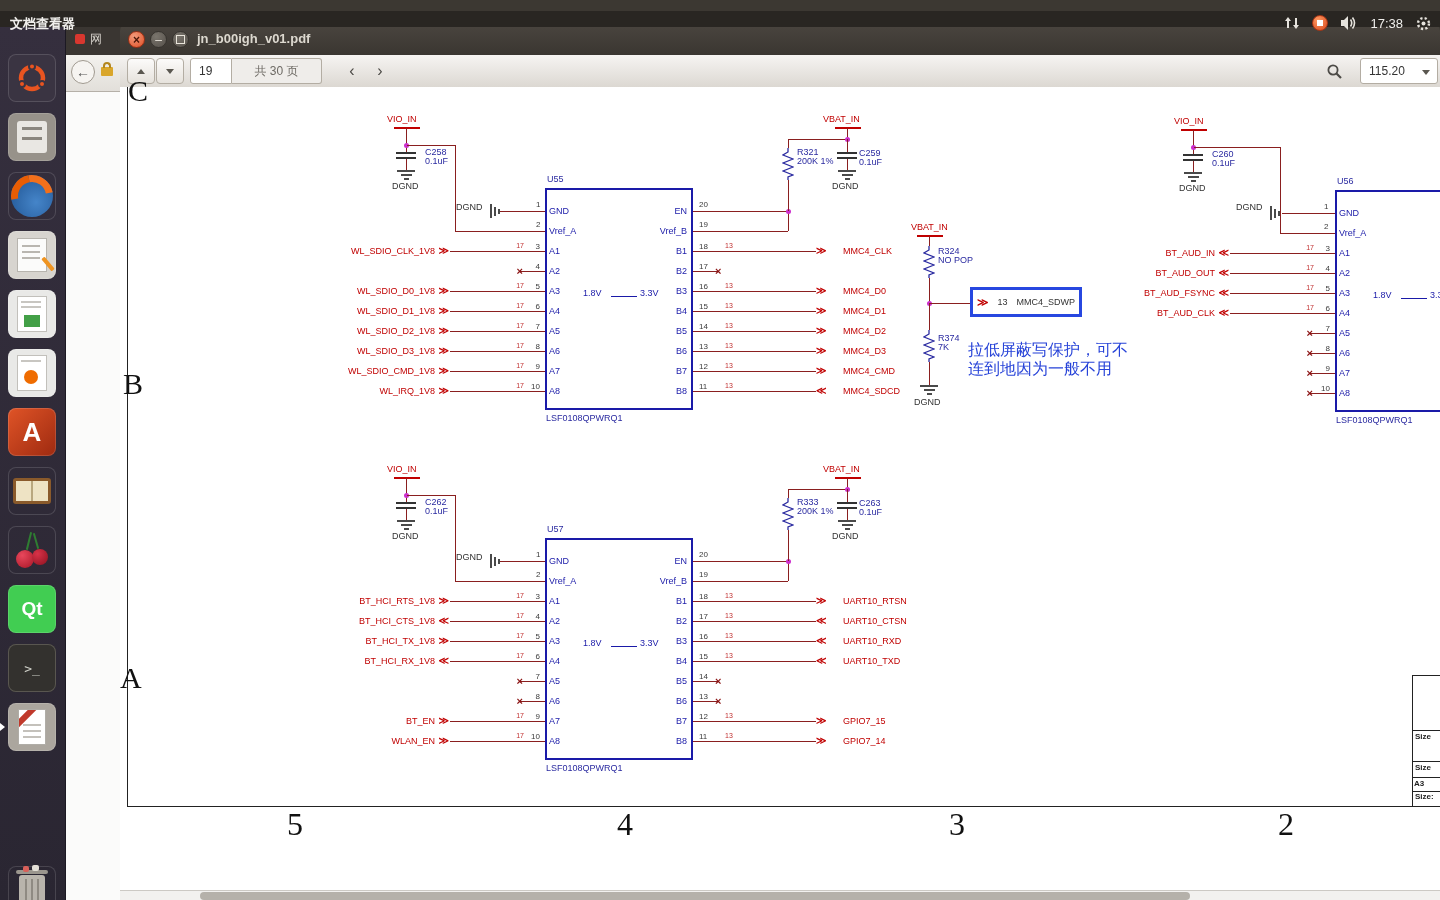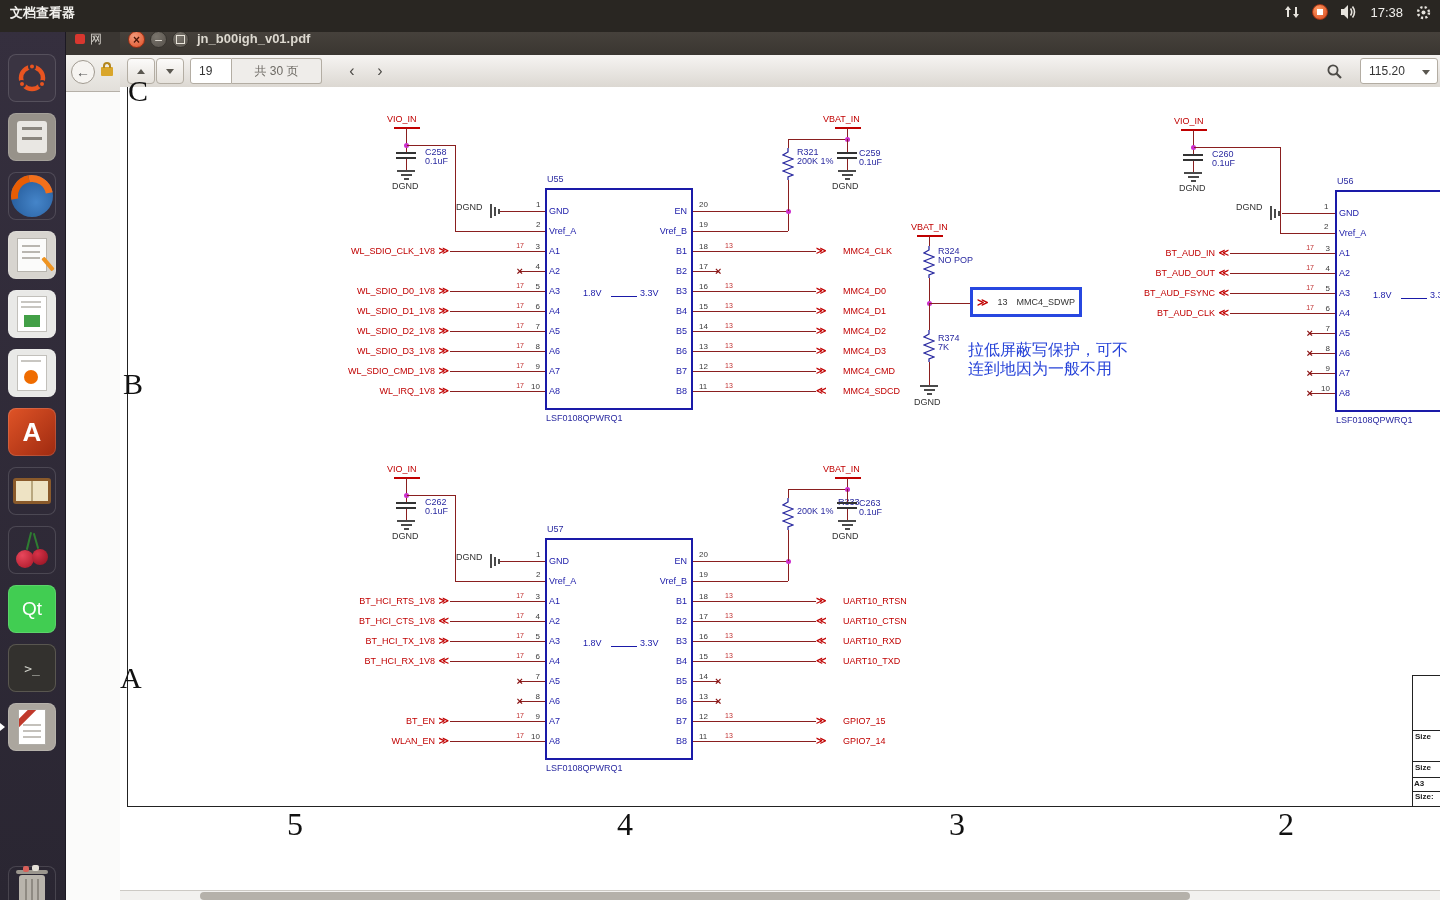--- a/index.html
+++ b/index.html
@@ -1,21 +1,21 @@
 <!DOCTYPE html>
 <html><head>
 <meta charset="utf-8">
 <style>
 html,body{margin:0;padding:0}
 #app{position:relative;width:1440px;height:900px;background:#3c3832;overflow:hidden;font-family:"Liberation Sans",sans-serif}
 button{padding:0;margin:0;border:none;background:none;font-family:inherit;position:absolute;cursor:pointer}
 i,b,u{font-style:normal;font-weight:normal;text-decoration:none}
 
 
-#menubar{position:absolute;left:0;top:0;width:1440px;height:32px;background:#292622;color:#eee;z-index:60}
+#menubar{position:absolute;left:0;top:11px;width:1440px;height:16px;background:#292622;color:#eee;z-index:60}
 .mb-title{position:absolute;left:10px;top:4px;font-size:13px;font-weight:bold;color:#f0efec}
 .mb-right{position:absolute;right:8px;top:0;height:24px;display:flex;align-items:center;gap:12px}
 .tray{display:flex;align-items:center}
 .fcitx i{display:block;width:16px;height:16px;border-radius:50%;background:radial-gradient(circle at 35% 30%,#ff9a62,#d8481d);border:1px solid #a83615;box-sizing:border-box;position:relative}
 .fcitx b{position:absolute;left:4px;top:4px;width:6px;height:6px;background:#fff}
 .mb-clock{font-size:13px;color:#f0efec}
 
 
 #launcher{position:absolute;left:0;top:24px;width:65px;height:876px;background:linear-gradient(#352f3e,#2a2632);border-right:1px solid #1c1923;z-index:50}
 .tile{position:absolute;left:8px;width:48px;height:48px;border-radius:8px;display:flex;align-items:center;justify-content:center;box-shadow:inset 0 0 0 1px rgba(255,255,255,.14)}
@@ -39,21 +39,21 @@
 .t-book{background:transparent}
 .book{display:block;width:38px;height:26px;background:#8a5a2b;border-radius:3px;position:relative}
 .book b{position:absolute;left:3px;top:3px;width:32px;height:20px;background:#eee3c4}
 .book u{position:absolute;left:18px;top:3px;width:2px;height:20px;background:#b9a77e}
 .t-cherry{background:transparent}
 .ch1{position:absolute;left:8px;bottom:6px;width:18px;height:18px;border-radius:50%;background:radial-gradient(circle at 35% 30%,#e8475c,#a81626)}
 .ch2{position:absolute;right:8px;bottom:9px;width:16px;height:16px;border-radius:50%;background:radial-gradient(circle at 35% 30%,#d83248,#8e1220)}
 .chstem{position:absolute;left:20px;top:6px;width:2px;height:18px;background:#2f7d32;transform:rotate(14deg)}
 .chstem2{position:absolute;left:27px;top:7px;width:2px;height:16px;background:#2f7d32;transform:rotate(-16deg)}
 .t-qt{background:#41cd52}
-.t-qt span{color:#fff;font-weight:normal;font-size:19px}
+.t-qt span{color:#fff;font-weight:bold;font-size:19px}
 .t-term{background:#33312e;box-shadow:inset 0 0 0 1px #595650}
 .t-term span{color:#cfd0c8;font-family:"DejaVu Sans Mono",monospace;font-size:13px}
 .t-ev{background:#aba69e}
 .ev-page{display:block;width:26px;height:34px;background:#fff;border:1px solid #b0ada7;position:relative;overflow:hidden}
 .ev-page b{position:absolute;left:4px;width:18px;height:2px;background:#c4c1bb}
 .ev-rib{position:absolute;left:-7px;top:3px;width:28px;height:6px;background:#c0392b;transform:rotate(-45deg)}
 .t-trash{background:transparent}
 .trash{display:block;width:26px;height:30px;background:#b9b4ac;border-radius:3px 3px 5px 5px;position:relative}
 .trash b{position:absolute;top:4px;width:2px;height:22px;background:#8f8a82}
 .trash u{position:absolute;top:-5px;left:-3px;width:32px;height:4px;background:#9b968e;border-radius:2px}
@@ -894,21 +894,21 @@
 
     <span class="netname" style="left:823px;top:464px">VBAT_IN</span>
     <i class="pwr" style="left:835px;top:477px"></i>
     <i class="vw" style="left:847px;top:478px;height:11px"></i>
     <i class="hw" style="left:788px;top:489px;width:59px"></i>
     <i class="dot" style="left:845px;top:487px"></i>
     <i class="vw" style="left:788px;top:489px;height:9px"></i>
     <svg class="res" style="left:782px;top:498px" width="12" height="32">
         <polyline points="6,0 6,4 1,7 11,11 1,15 11,19 1,23 11,27 6,29 6,32" fill="none" stroke="#2a2aa0" stroke-width="1.3"></polyline>
       </svg>
-    <span class="refdes" style="left:838px;top:497px">R333</span>
+    <span class="refdes" style="left:797px;top:497px">R333</span>
     <span class="refdes" style="left:797px;top:506px">200K 1%</span>
     <i class="vw" style="left:788px;top:530px;height:31px"></i>
     <i class="vw" style="left:847px;top:489px;height:13px"></i>
     <span class="cap" style="left:837px;top:502px">
         <i></i>
         <i></i>
       </span>
     <span class="refdes" style="left:859px;top:498px">C263</span>
     <span class="refdes" style="left:859px;top:507px">0.1uF</span>
     <i class="vw" style="left:847px;top:509px;height:11px"></i>

